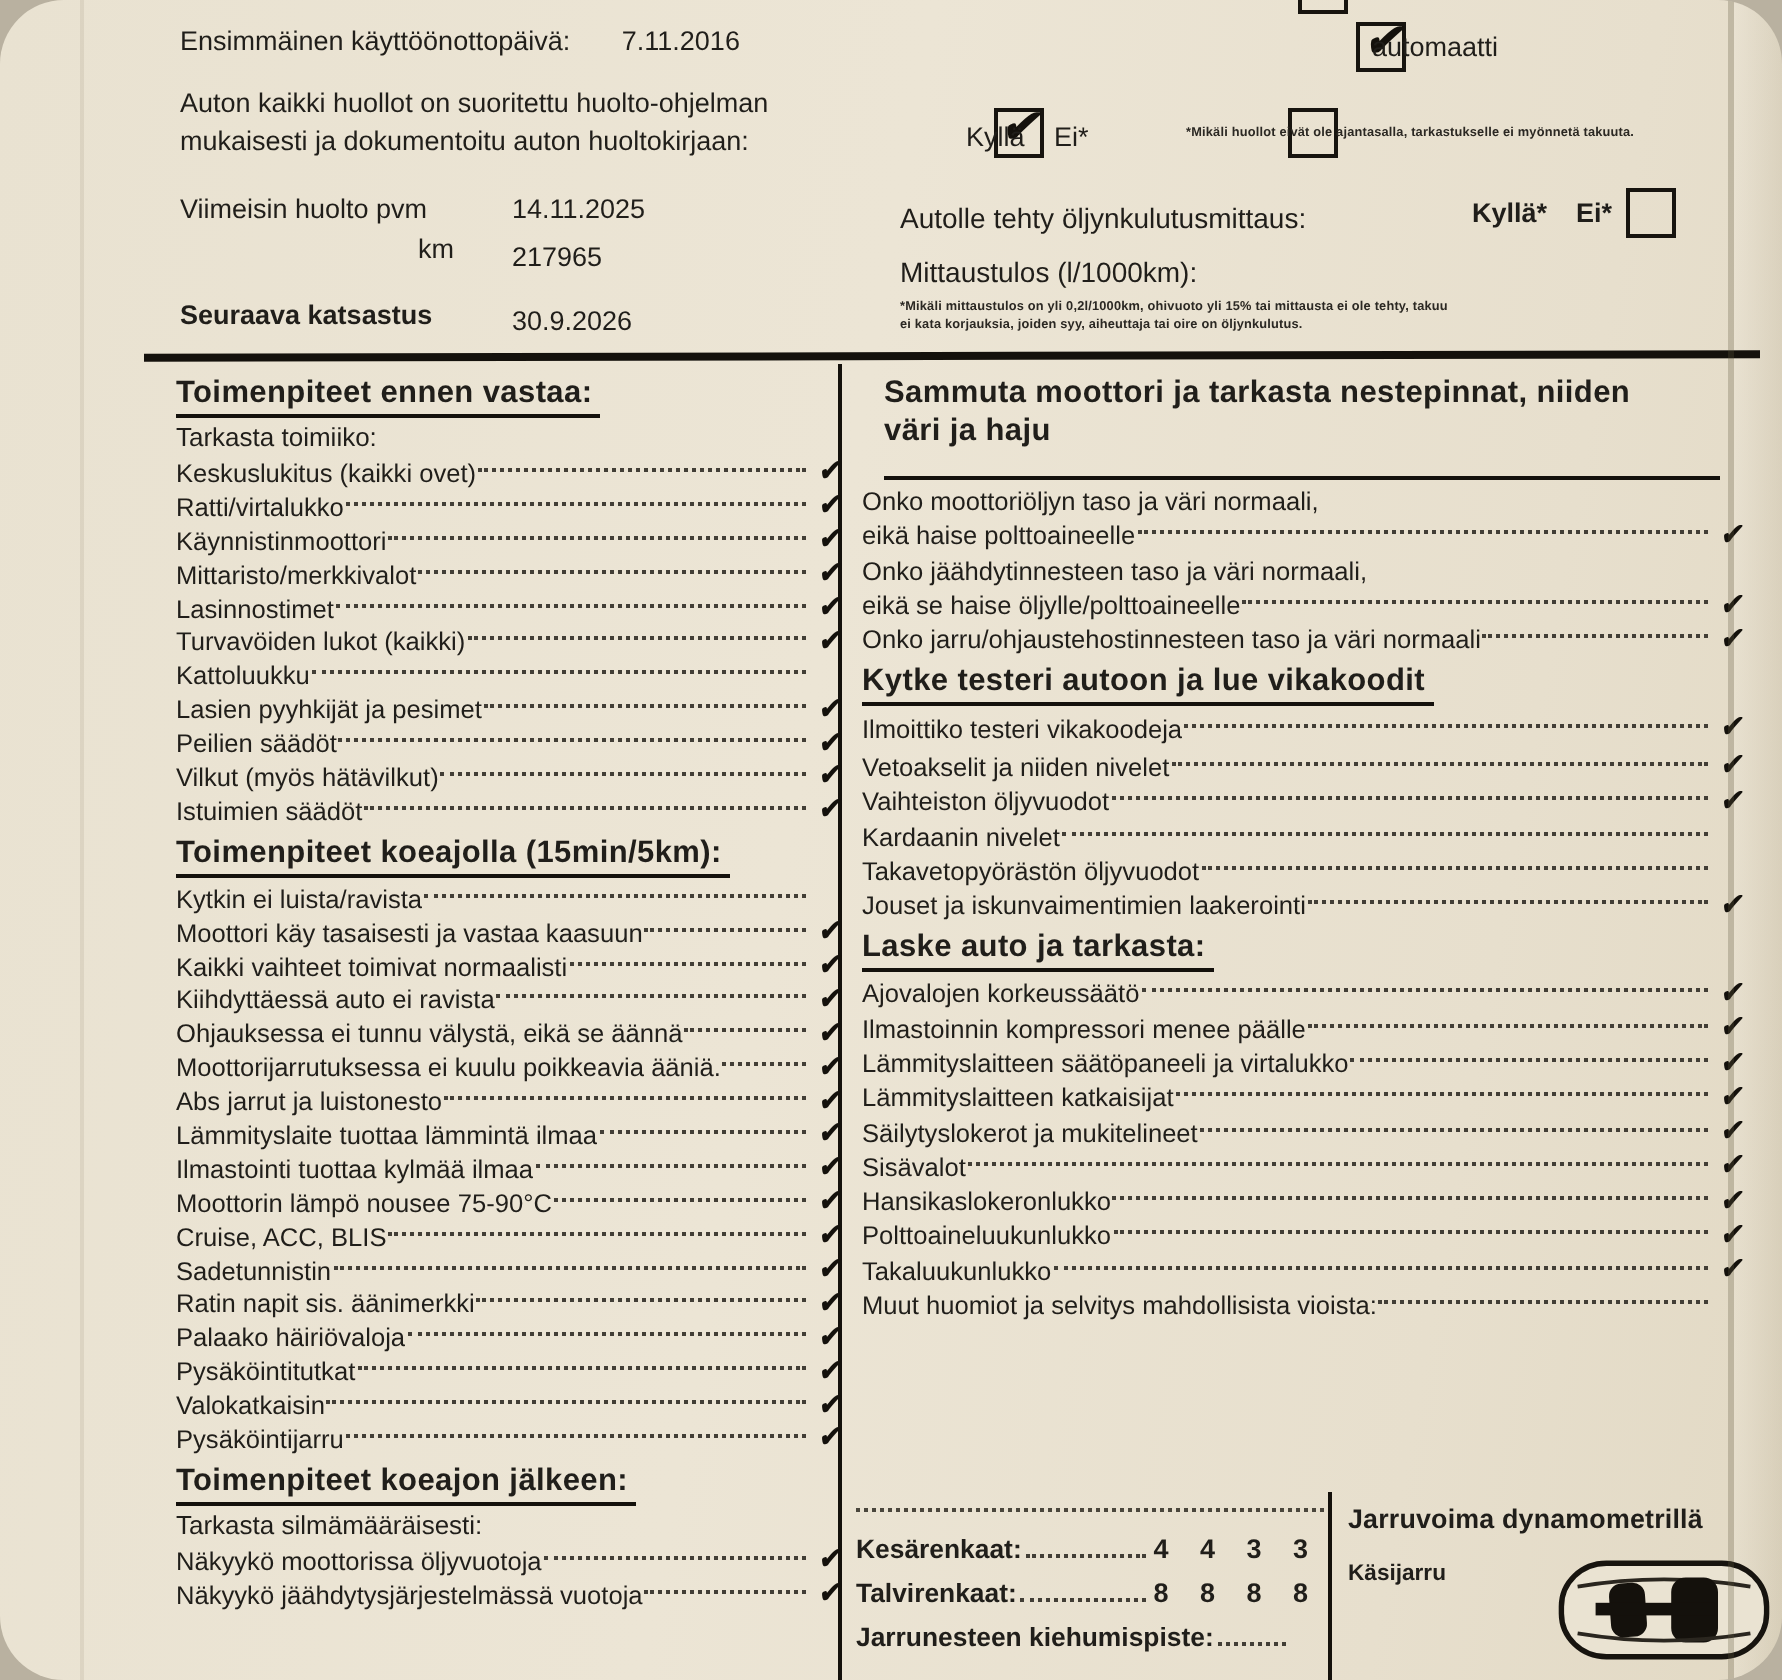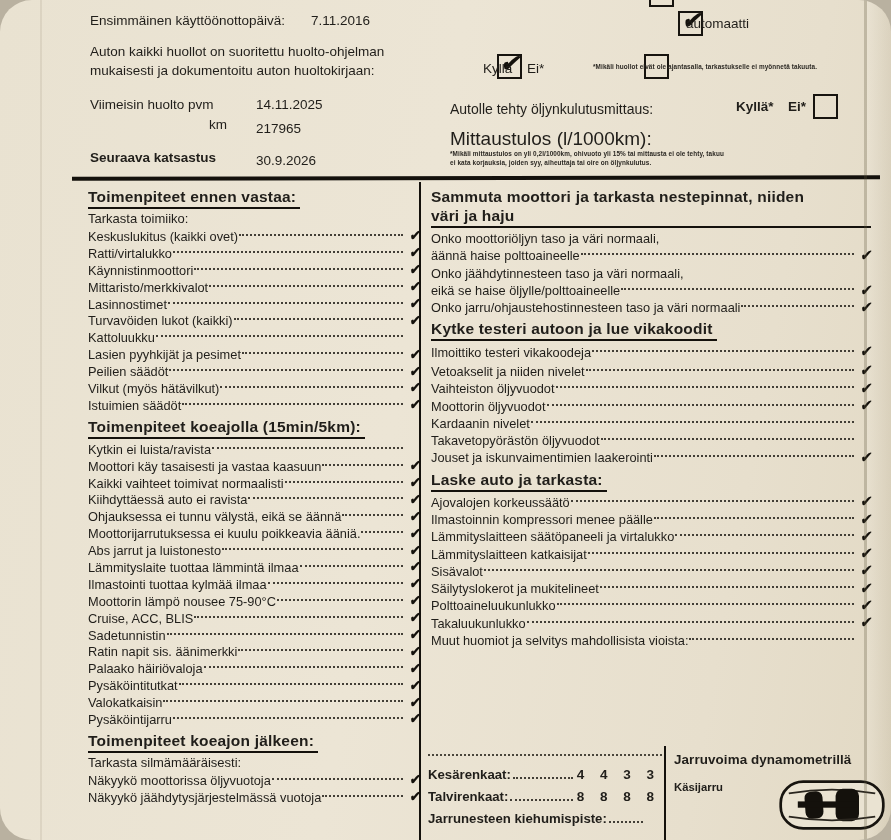--- a/index.html
+++ b/index.html
@@ -31,21 +31,21 @@
   
   .columns{position:absolute;left:0;top:182px;width:891px;height:658px;}
   .divider{position:absolute;left:419px;top:0;width:2.4px;height:658px;background:#14110c;}
   .col{position:absolute;top:2px;}
   .col-left{left:88px;width:332px;}
   .col-right{left:431px;width:440px;}
 
   .sec{margin-bottom:2px;}
   .sec-title{display:table;font-size:15.5px;font-weight:700;letter-spacing:.2px;
       border-bottom:2.6px solid #14110c;padding:1px 4px 1px 0;margin:3px 0 2px;}
-  .sec-title-wrap{border-bottom:2.6px solid #14110c;margin:3px 0 2px;padding-bottom:1px;}
+  .sec-title-wrap{border-bottom:2.6px solid #14110c;margin:3px 11px 2px;padding-bottom:13px;}
   .sec-title-wrap .tl{font-size:15.5px;font-weight:700;letter-spacing:.2px;line-height:19px;}
 
   .row{display:flex;align-items:center;height:17px;font-size:12.8px;white-space:nowrap;}
   .col-left .row{height:16.9px;}
   .col-right .row{height:17.3px;}
   .row .dots{flex:1;border-bottom:2px dotted #423e36;margin:0 2px 3px 1px;min-width:8px;}
   .row .chk{width:15px;text-align:right;font-size:13.5px;font-weight:700;font-style:italic;
       color:#14110c;transform:rotate(-6deg);line-height:14px;}
   .sub{font-size:13px;height:17px;}
 
@@ -100,21 +100,21 @@
   <span class="abs lbl13" style="left:90px;top:117px;width:137px;text-align:right;">km</span>
   <span class="abs lbl13" style="left:256px;top:97px;">14.11.2025</span>
   <span class="abs lbl13" style="left:256px;top:121px;">217965</span>
 
   
   <span class="abs" style="left:450px;top:101px;font-size:14px;">Autolle tehty öljynkulutusmittaus:</span>
   <span class="cb abs" style="left:695px;top:94px;"></span>
   <span class="abs lbl13 bold" style="left:736px;top:99px;">Kyllä*</span>
   <span class="abs lbl13 bold" style="left:788px;top:99px;">Ei*</span>
   
-  <span class="abs" style="left:450px;top:128px;font-size:19px;">Mittaustulos (l/1000km):</span>
+  <span class="abs" style="left:450px;top:128px;font-size:14px;">Mittaustulos (l/1000km):</span>
   <div class="abs fineprint" style="left:450px;top:150px;width:420px;">
     <div>*Mikäli mittaustulos on yli 0,2l/1000km, ohivuoto yli 15% tai mittausta ei ole tehty, takuu</div>
     <div>ei kata korjauksia, joiden syy, aiheuttaja tai oire on öljynkulutus.</div>
   </div>
 
   
   <span class="abs lbl13 bold" style="left:90px;top:150px;">Seuraava katsastus</span>
   <span class="abs lbl13" style="left:256px;top:153px;">30.9.2026</span>
 
   <div class="rule-thick"></div>
@@ -288,21 +288,21 @@
     <div class="col col-right">
         <section class="sec">
           <div class="sec-title-wrap">
             <div class="tl">Sammuta moottori ja tarkasta nestepinnat, niiden</div>
             <div class="tl">väri ja haju</div>
           </div>
           <div class="row pre">
             <span class="lbl">Onko moottoriöljyn taso ja väri normaali,</span>
           </div>
           <div class="row">
-            <span class="lbl">äännä haise polttoaineelle</span>
+            <span class="lbl">eikä haise polttoaineelle</span>
             <span class="dots"></span>
             <span class="chk">✔</span>
           </div>
           <div class="row pre">
             <span class="lbl">Onko jäähdytinnesteen taso ja väri normaali,</span>
           </div>
           <div class="row">
             <span class="lbl">eikä se haise öljylle/polttoaineelle</span>
             <span class="dots"></span>
             <span class="chk">✔</span>
@@ -326,25 +326,20 @@
             <span class="lbl">Vetoakselit ja niiden nivelet</span>
             <span class="dots"></span>
             <span class="chk">✔</span>
           </div>
           <div class="row">
             <span class="lbl">Vaihteiston öljyvuodot</span>
             <span class="dots"></span>
             <span class="chk">✔</span>
           </div>
           <div class="row">
-            <span class="lbl">Moottorin öljyvuodot</span>
-            <span class="dots"></span>
-            <span class="chk">✔</span>
-          </div>
-          <div class="row">
             <span class="lbl">Kardaanin nivelet</span>
             <span class="dots"></span>
             <span class="chk"></span>
           </div>
           <div class="row">
             <span class="lbl">Takavetopyörästön öljyvuodot</span>
             <span class="dots"></span>
             <span class="chk"></span>
           </div>
           <div class="row">
@@ -369,26 +364,31 @@
             <span class="lbl">Lämmityslaitteen säätöpaneeli ja virtalukko</span>
             <span class="dots"></span>
             <span class="chk">✔</span>
           </div>
           <div class="row">
             <span class="lbl">Lämmityslaitteen katkaisijat</span>
             <span class="dots"></span>
             <span class="chk">✔</span>
           </div>
           <div class="row">
+            <span class="lbl">Säilytyslokerot ja mukitelineet</span>
+            <span class="dots"></span>
+            <span class="chk">✔</span>
+          </div>
+          <div class="row">
             <span class="lbl">Sisävalot</span>
             <span class="dots"></span>
             <span class="chk">✔</span>
           </div>
           <div class="row">
-            <span class="lbl">Säilytyslokerot ja mukitelineet</span>
+            <span class="lbl">Hansikaslokeronlukko</span>
             <span class="dots"></span>
             <span class="chk">✔</span>
           </div>
           <div class="row">
             <span class="lbl">Polttoaineluukunlukko</span>
             <span class="dots"></span>
             <span class="chk">✔</span>
           </div>
           <div class="row">
             <span class="lbl">Takaluukunlukko</span>

